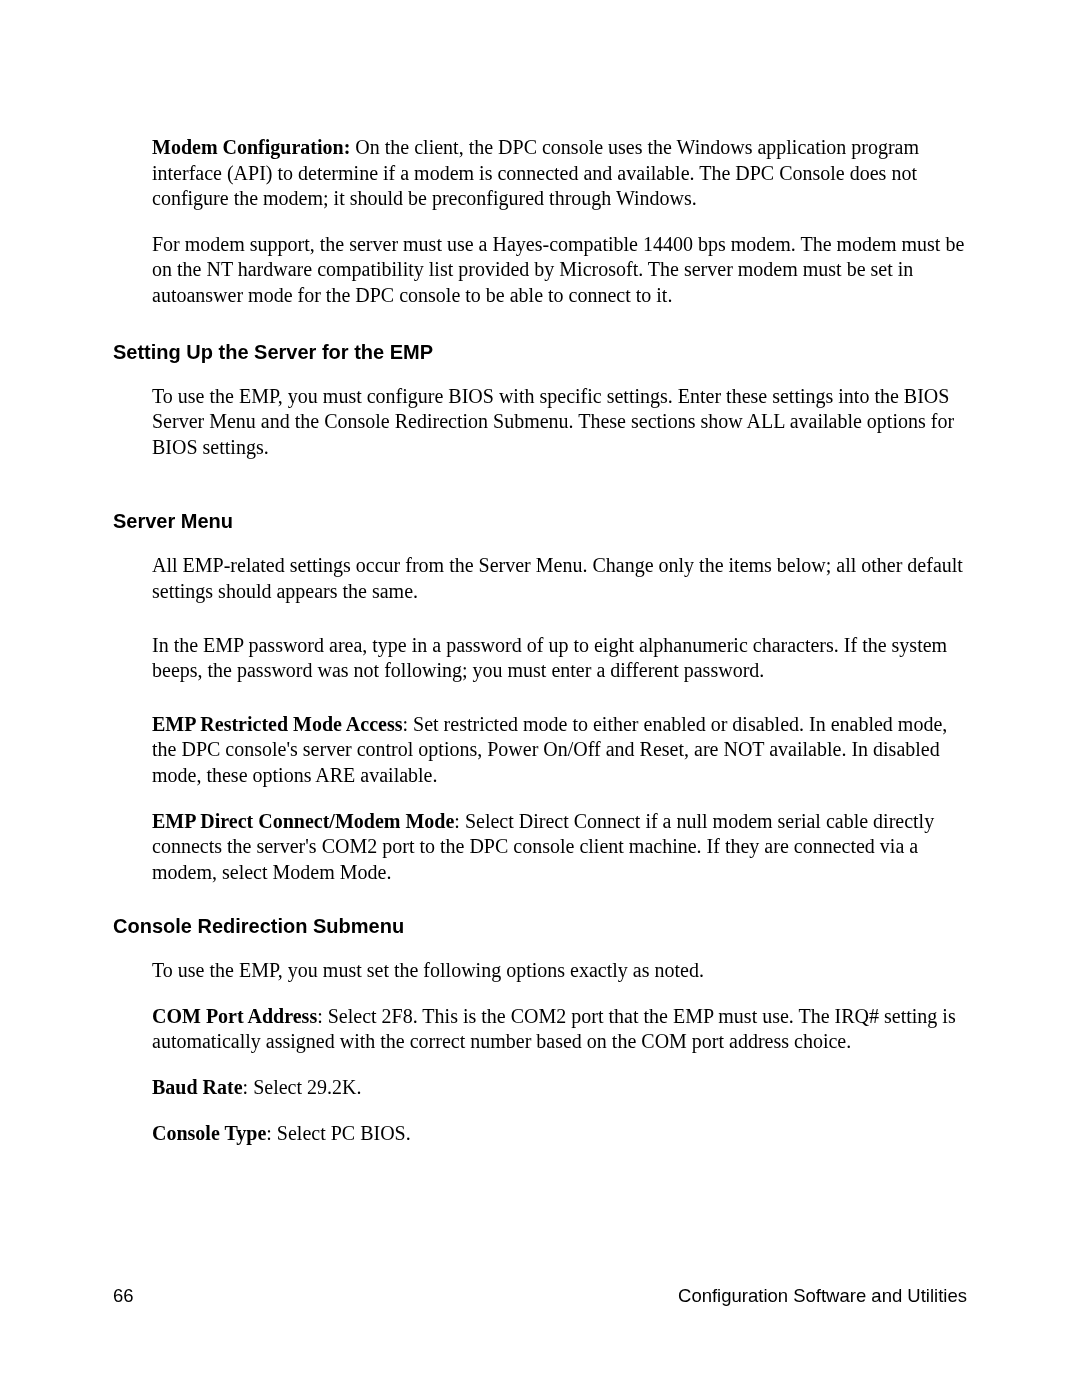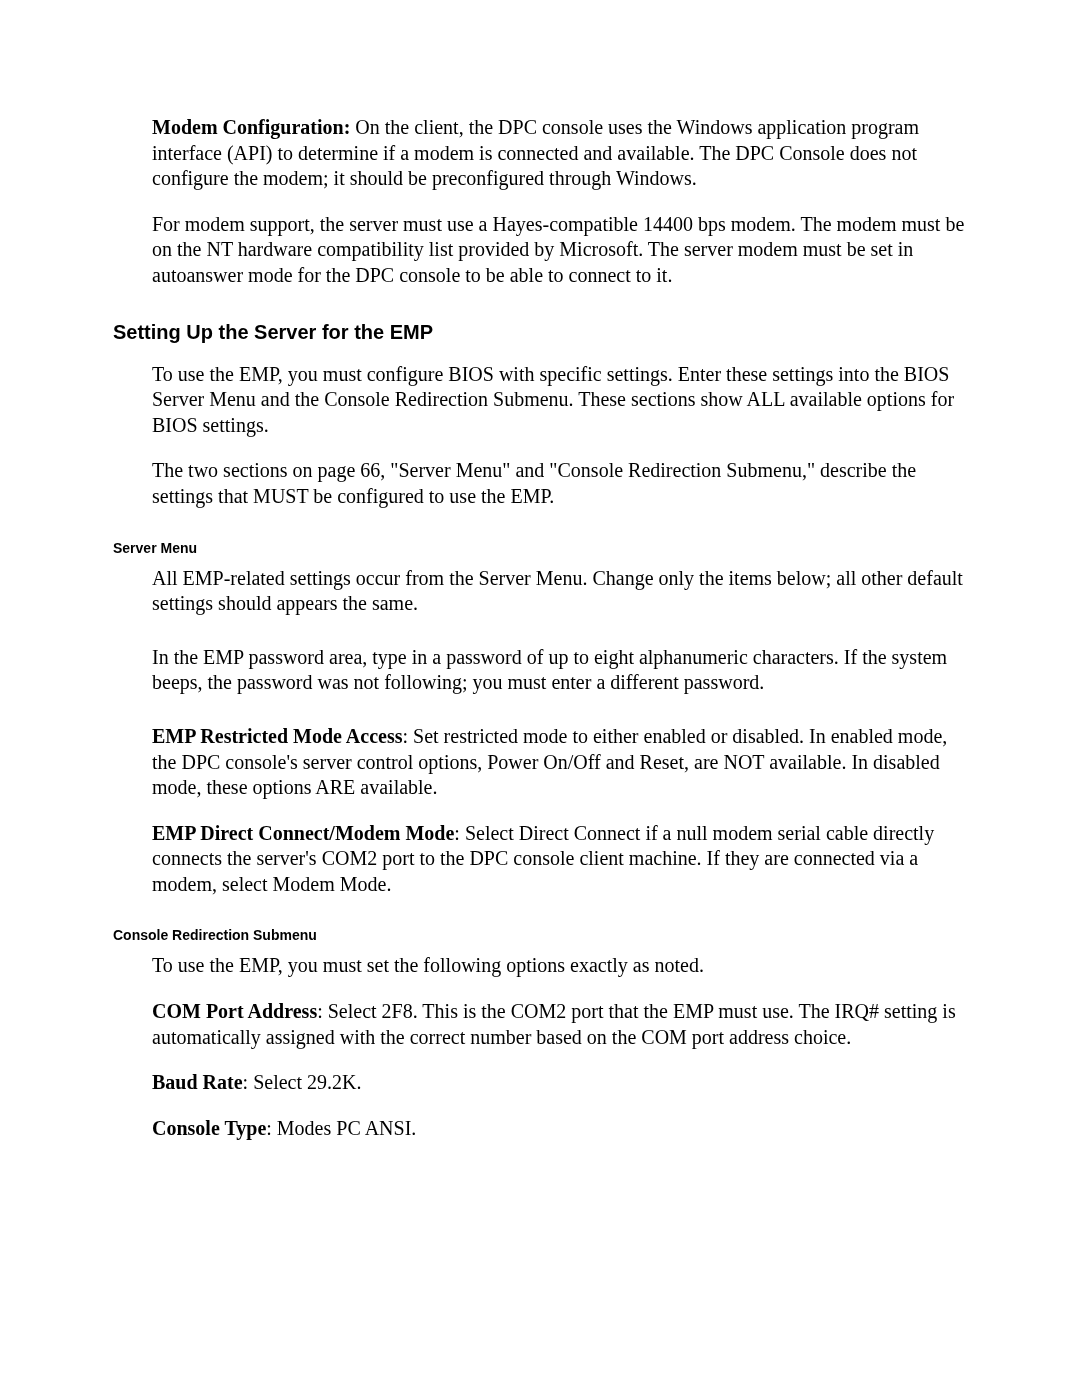--- a/index.html
+++ b/index.html
@@ -12,37 +12,38 @@
   }
   .page {
     box-sizing: border-box;
     width: 1080px;
     height: 1397px;
     padding: 115px 113px 0 113px;
     position: relative;
   }
   .body-indent {
     margin-left: 39px;
+    margin-top: 20px;
   }
   p {
     margin: 0 0 12px 0;
     font-size: 20px;
     line-height: 1.28;
   }
   .spacer-sm { height: 8px; }
   h1.section {
     font-family: Arial, Helvetica, sans-serif;
     font-weight: bold;
     font-size: 20px;
     margin: 32px 0 18px 0;
   }
   h2.subsection {
     font-family: Arial, Helvetica, sans-serif;
     font-weight: bold;
-    font-size: 14px;
+    font-size: 20px;
     margin: 30px 0 10px 0;
   }
   .bold-run { font-weight: bold; }
   .footer {
     position: absolute;
     bottom: 90px;
     left: 113px;
     right: 113px;
     font-size: 18.5px;
     font-family: Arial, Helvetica, sans-serif;
@@ -67,21 +68,20 @@
     </p>
     <div class="spacer-sm"></div>
     <p>For modem support, the server must use a Hayes-compatible 14400 bps modem.  The modem must be on the NT hardware compatibility list provided by Microsoft.  The server modem must be set in autoanswer mode for the DPC console to be able to connect to it.</p>
   </div>
 
   <h1 class="section">Setting Up the Server for the EMP</h1>
 
   <div class="body-indent">
     <p>To use the EMP, you must configure BIOS with specific settings.  Enter these settings into the BIOS Server Menu and the Console Redirection Submenu.  These sections show ALL available options for BIOS settings.</p>
     <div class="spacer-sm"></div>
-    <p>The two sections on page 66, "Server Menu" and "Console Redirection Submenu," describe the settings that MUST be configured to use the EMP.</p>
   </div>
 
   <h2 class="subsection">Server Menu</h2>
 
   <div class="body-indent">
     <p>All EMP-related settings occur from the Server Menu.  Change only the items below; all other default settings should appears the same.</p>
     <div class="spacer-sm"></div>
     <div class="spacer-sm"></div>
     <p>In the EMP password area, type in a password of up to eight alphanumeric characters.  If the system beeps, the password was not following; you must enter a different password.</p>
     <div class="spacer-sm"></div>
@@ -102,19 +102,23 @@
     <div class="spacer-sm"></div>
     <p>
       <span class="bold-run">COM Port Address</span><span>:  Select 2F8.  This is the COM2 port that the EMP must use.  The IRQ# setting is automatically assigned with the correct number based on the COM port address choice.</span>
     </p>
     <div class="spacer-sm"></div>
     <p>
       <span class="bold-run">Baud Rate</span><span>:  Select 29.2K.</span>
     </p>
     <div class="spacer-sm"></div>
     <p>
-      <span class="bold-run">Console Type</span><span>:  Modes PC ANSI.</span>
+      <span class="bold-run">Console Type</span><span>:  Select PC BIOS.</span>
     </p>
     <div class="spacer-sm"></div>
   </div>
 
+  <div class="footer">
+    <span class="page-num">66</span>
+    <span class="footer-right">Configuration Software and Utilities</span>
+  </div>
 
 </div>
 
 </body></html>

